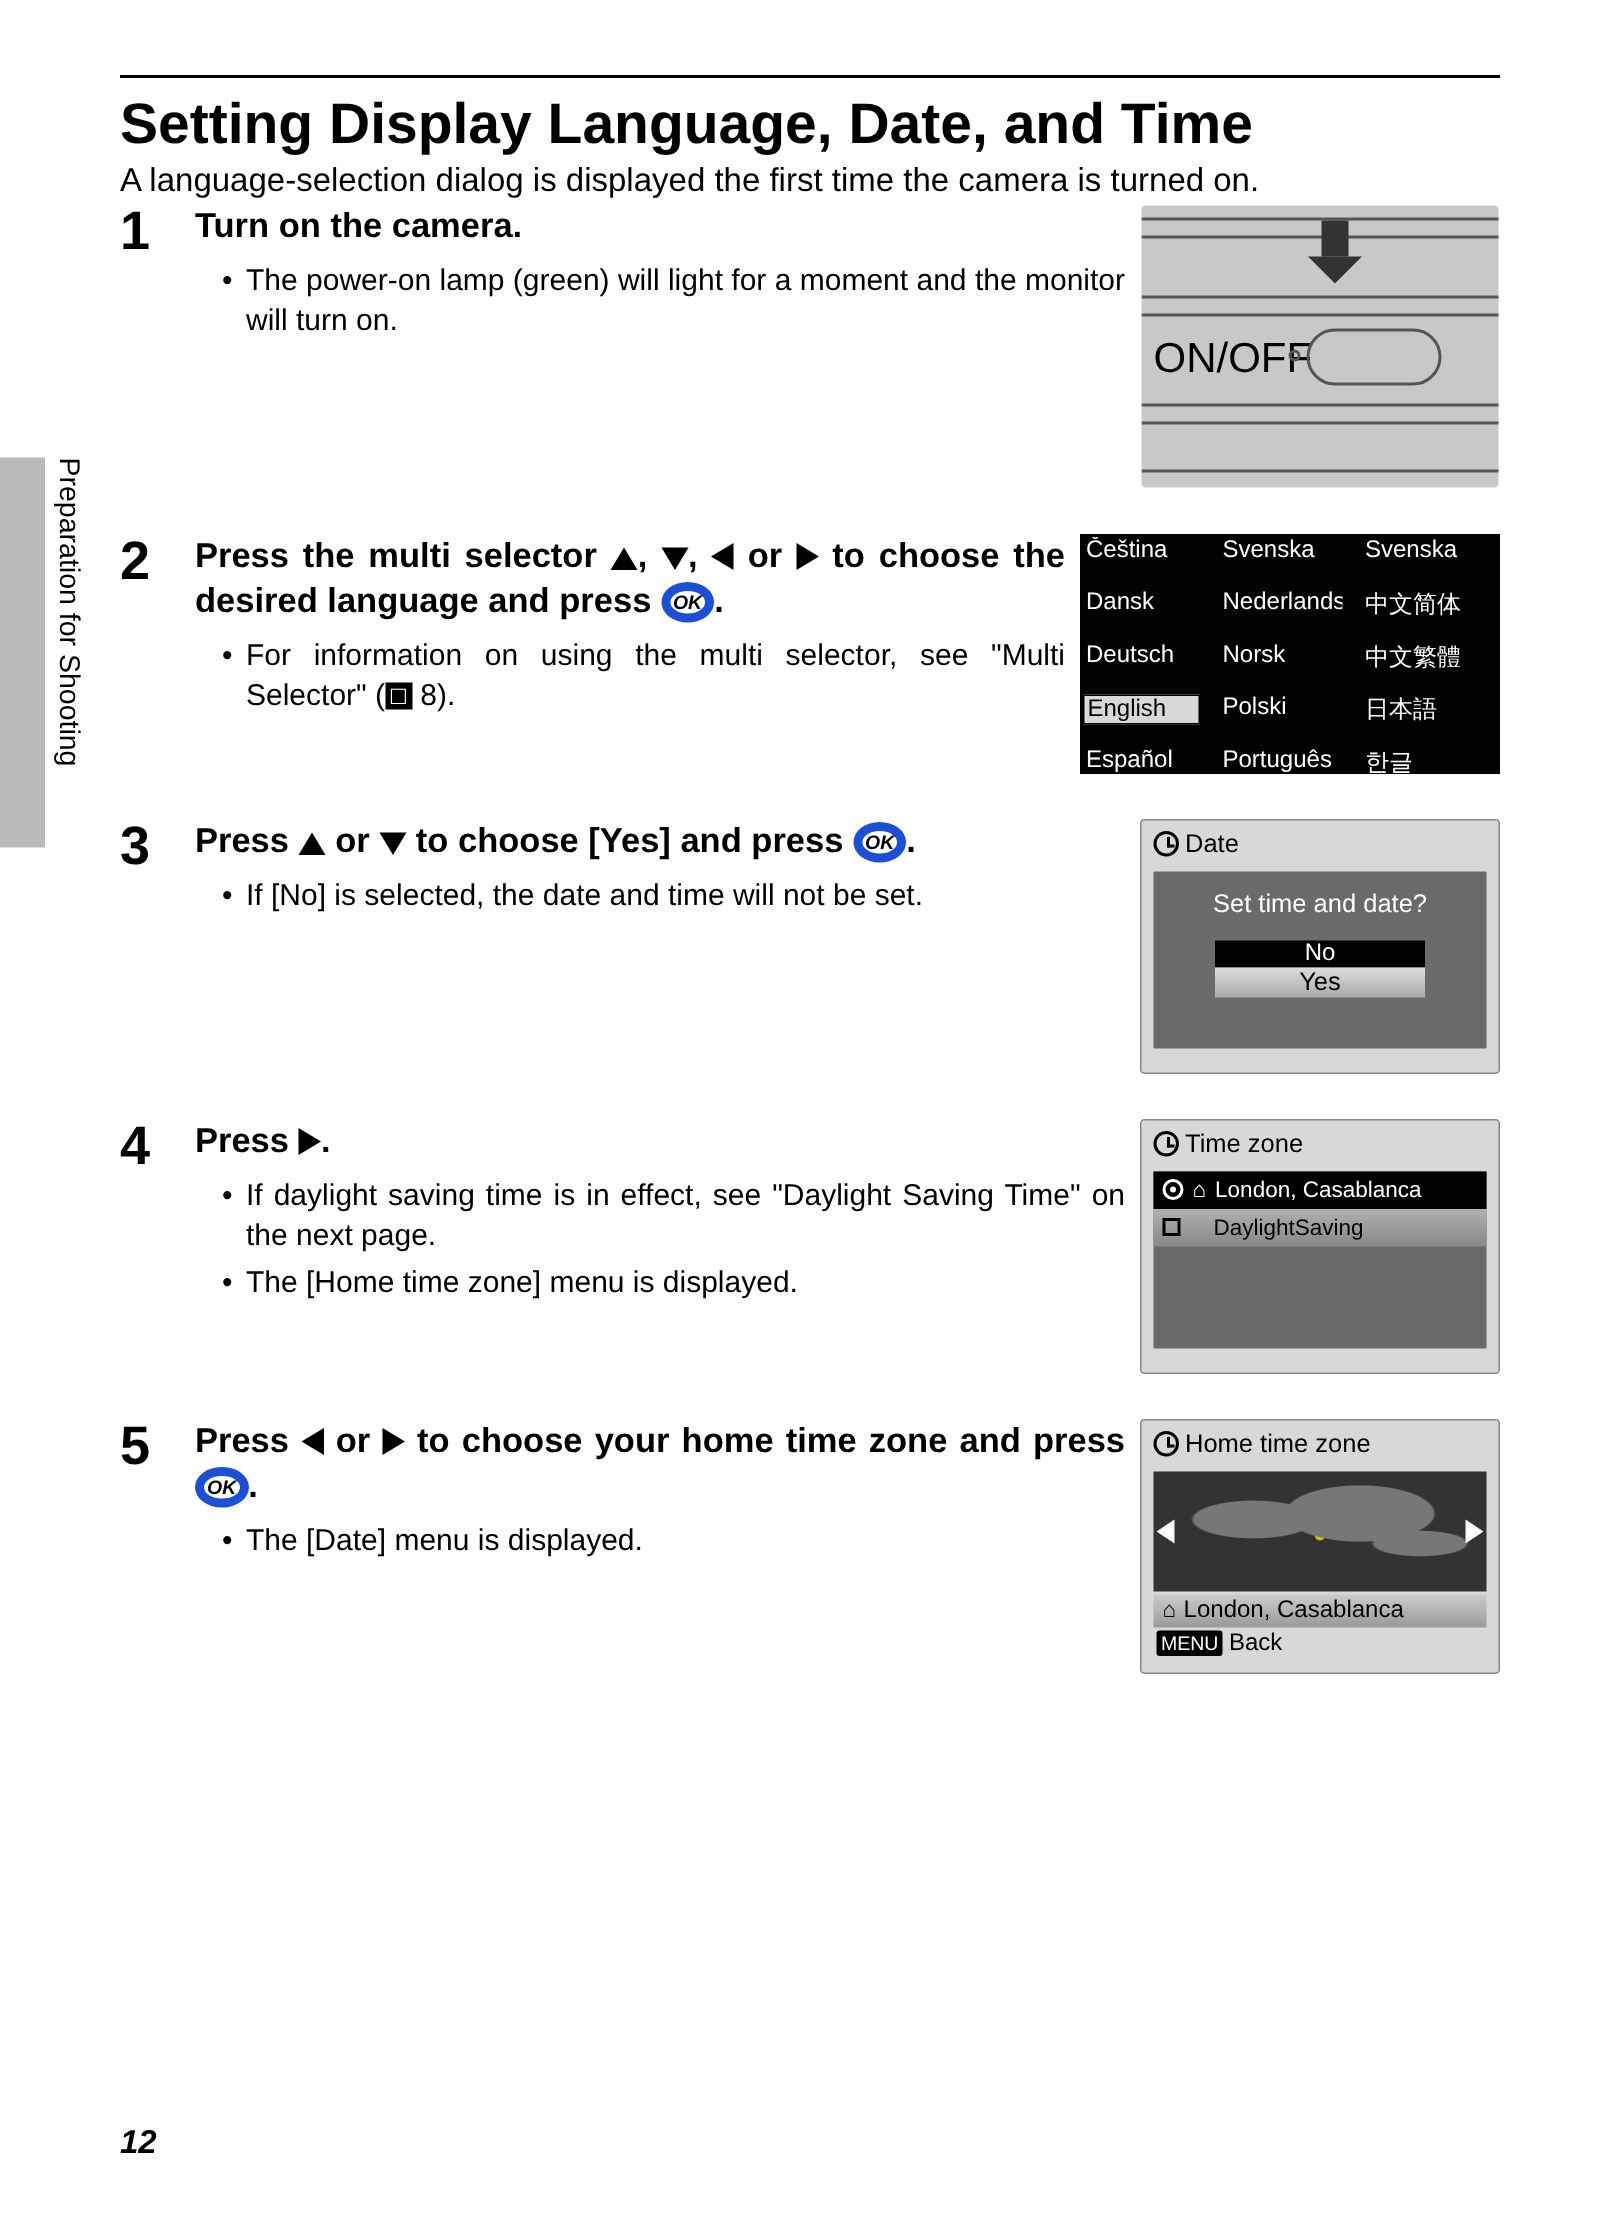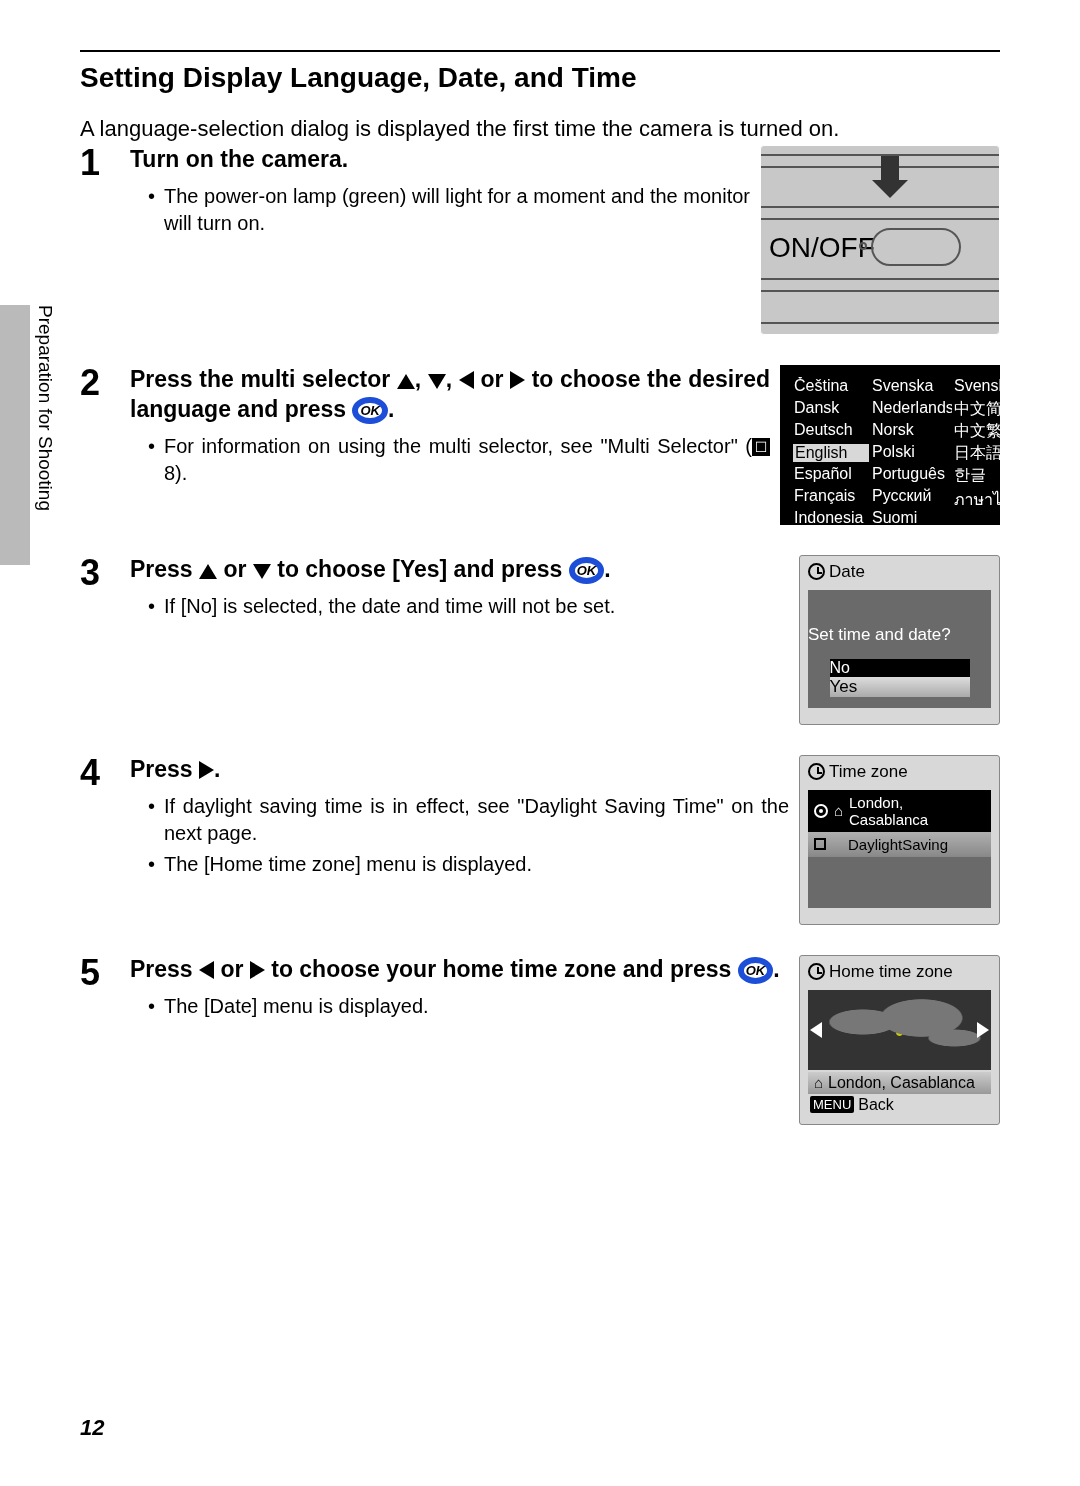--- a/index.html
+++ b/index.html
@@ -11,23 +11,22 @@
     position: relative;
     color: #000;
   }
   .page {
     padding: 50px 80px 50px 80px;
     position: relative;
     height: 100%;
   }
   .rule { border-top: 2px solid #000; margin-bottom: 10px; }
   h1 {
-    font-size: 28px;
-    font-weight: bold;
-    margin-bottom: 20px;
+    font-size: 38px;
+    font-weight: bold;
   }
   .intro {
     font-size: 22px;
     line-height: 1.4;
     text-align: justify;
   }
   .side-tab {
     position: absolute;
     left: 34px;
     top: 305px;
@@ -127,51 +126,51 @@
     border-left: 18px solid transparent; border-right: 18px solid transparent; border-top: 18px solid #333;
   }
   .sw-label { position: absolute; left: 8px; top: 86px; font-family: Arial; font-size: 28px; color: #000; }
   .sw-switch {
     position: absolute; left: 110px; top: 82px;
     width: 90px; height: 38px; border: 2px solid #555; border-radius: 20px;
   }
   .sw-dot { position: absolute; left: 98px; top: 96px; width: 8px; height: 8px; border: 2px solid #555; border-radius: 50%; }
   
   .lang-box {
-    width: 220px; height: 160px;
+    width: 280px; height: 160px;
     background: #000;
     color: #fff;
     font-size: 16px;
     display: grid;
     grid-template-columns: 78px 82px 72px;
     grid-auto-rows: 22px;
-    padding: 12px;
-    gap: 0;
+    padding: 2px;
+    gap: 13px;
   }
   .lang-box span { padding-left: 2px; overflow: hidden; white-space: nowrap; }
   .lang-box span.sel { background: #d8d8d8; color: #000; border: 1px solid #000; height: 20px; line-height: 18px; }
   
   .scr {
-    width: 201px; height: 170px;
+    width: 240px; height: 170px;
     background: #d8d8d8;
     border: 1px solid #888;
     border-radius: 3px;
     position: relative;
     font-size: 17px;
   }
   .scr-hdr { padding: 6px 8px; display: flex; align-items: center; gap: 4px; color: #000; }
   .clock-icn {
     width: 17px; height: 17px; border: 2px solid #000; border-radius: 50%;
     display: inline-block; position: relative;
   }
   .clock-icn::before { content: ""; position: absolute; left: 7px; top: 2px; width: 2px; height: 7px; background: #000; }
   .clock-icn::after { content: ""; position: absolute; left: 7px; top: 7px; width: 5px; height: 2px; background: #000; }
   .scr3-body {
-    margin: 2px 8px; height: 118px; background: #6a6a6a; color: #fff; 
-    padding-top: 35px; position: relative;
+    margin: 2px 8px; height: 118px; background: #6a6a6a; color: #fff; text-align: center;
+    padding-top: 12px; position: relative;
   }
   .scr3-no { background: #000; color: #fff; width: 140px; margin: 14px auto 0; font-size: 16px; }
   .scr3-yes { background: linear-gradient(#ddd,#aaa); color: #000; width: 140px; margin: 0 auto; font-size: 17px; }
   
   .scr4-body { margin: 2px 8px; height: 118px; background: #6a6a6a; color: #fff; font-size: 15px; }
   .scr4-row1 { background: #000; padding: 4px 6px; display: flex; gap: 6px; align-items: center; }
   .scr4-row2 { background: linear-gradient(#b0b0b0,#888); color: #000; padding: 4px 6px; display: flex; gap: 22px; align-items: center; }
   .dot-o { width: 14px; height: 14px; border: 2px solid #fff; border-radius: 50%; display: inline-block; position: relative; }
   .dot-o::after { content: ""; position: absolute; left: 3px; top: 3px; width: 4px; height: 4px; background: #fff; border-radius: 50%; }
   .home-icn { display:inline-block; font-size:15px; }

